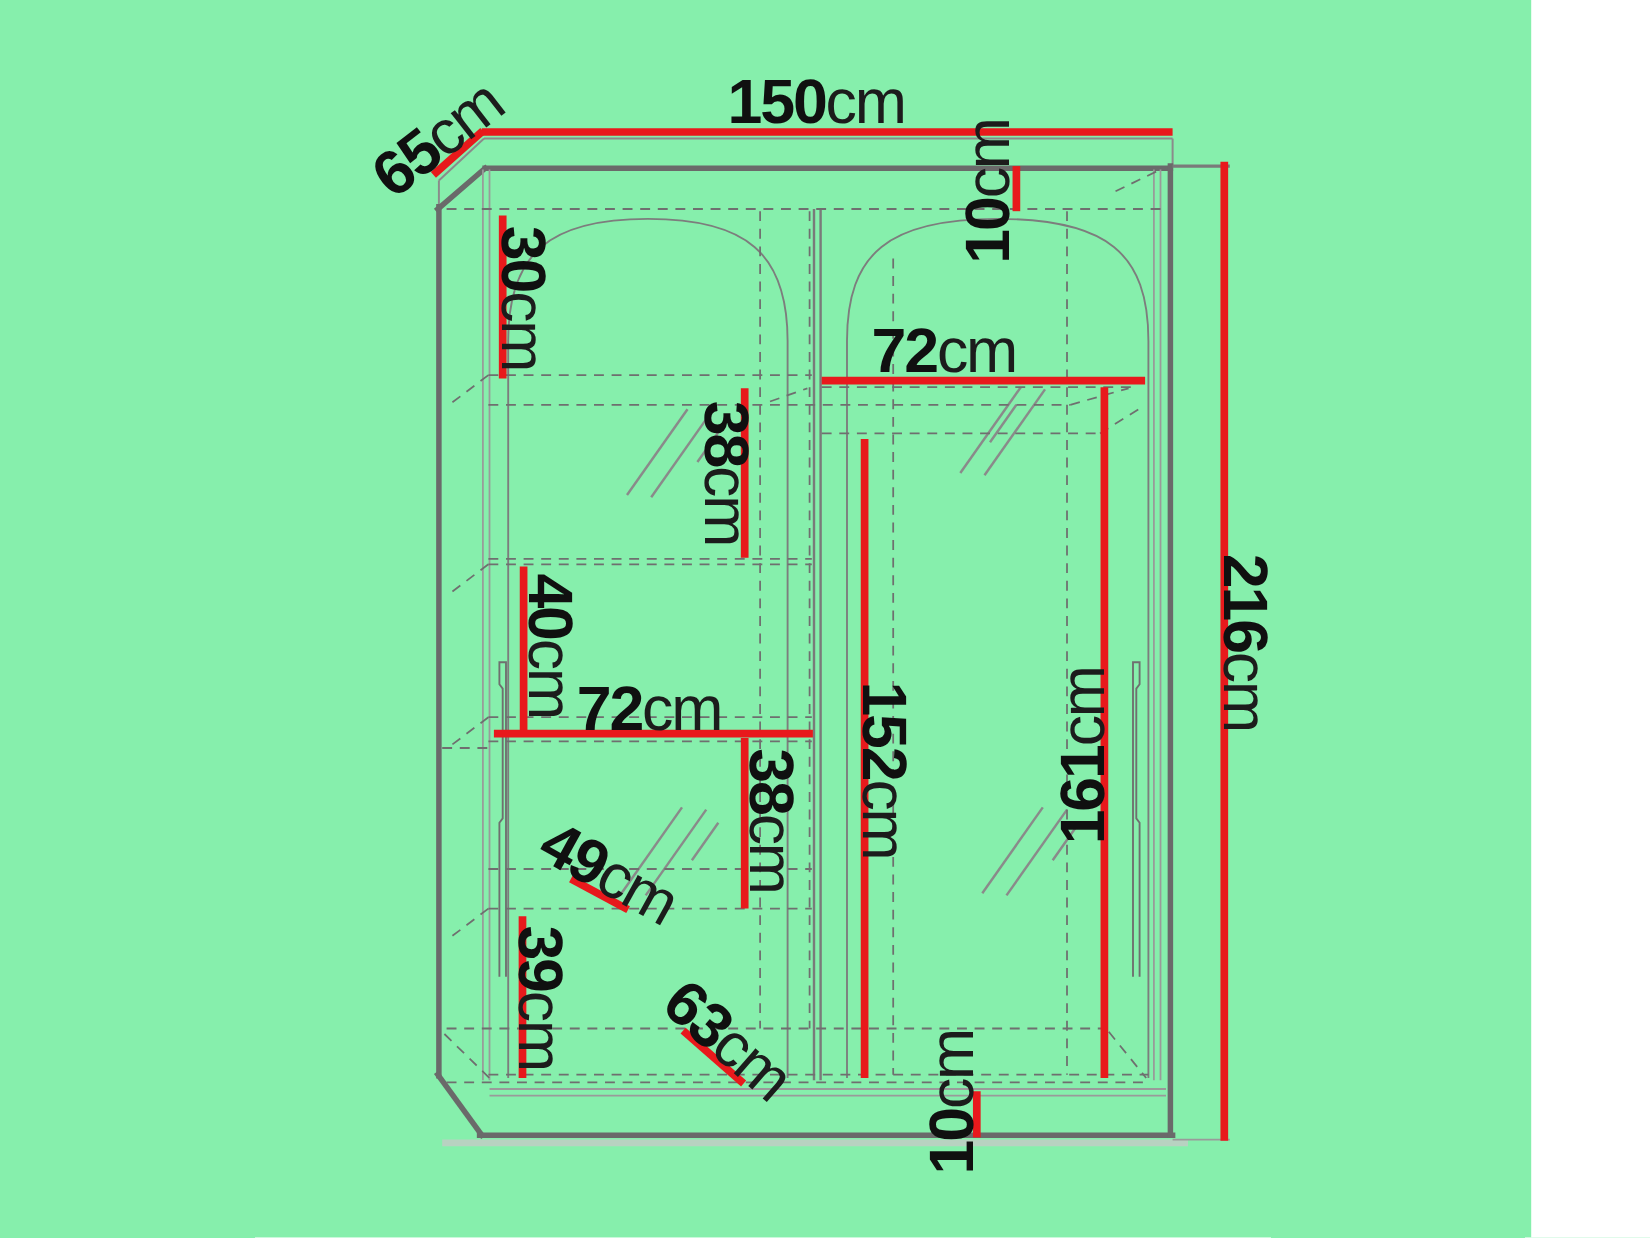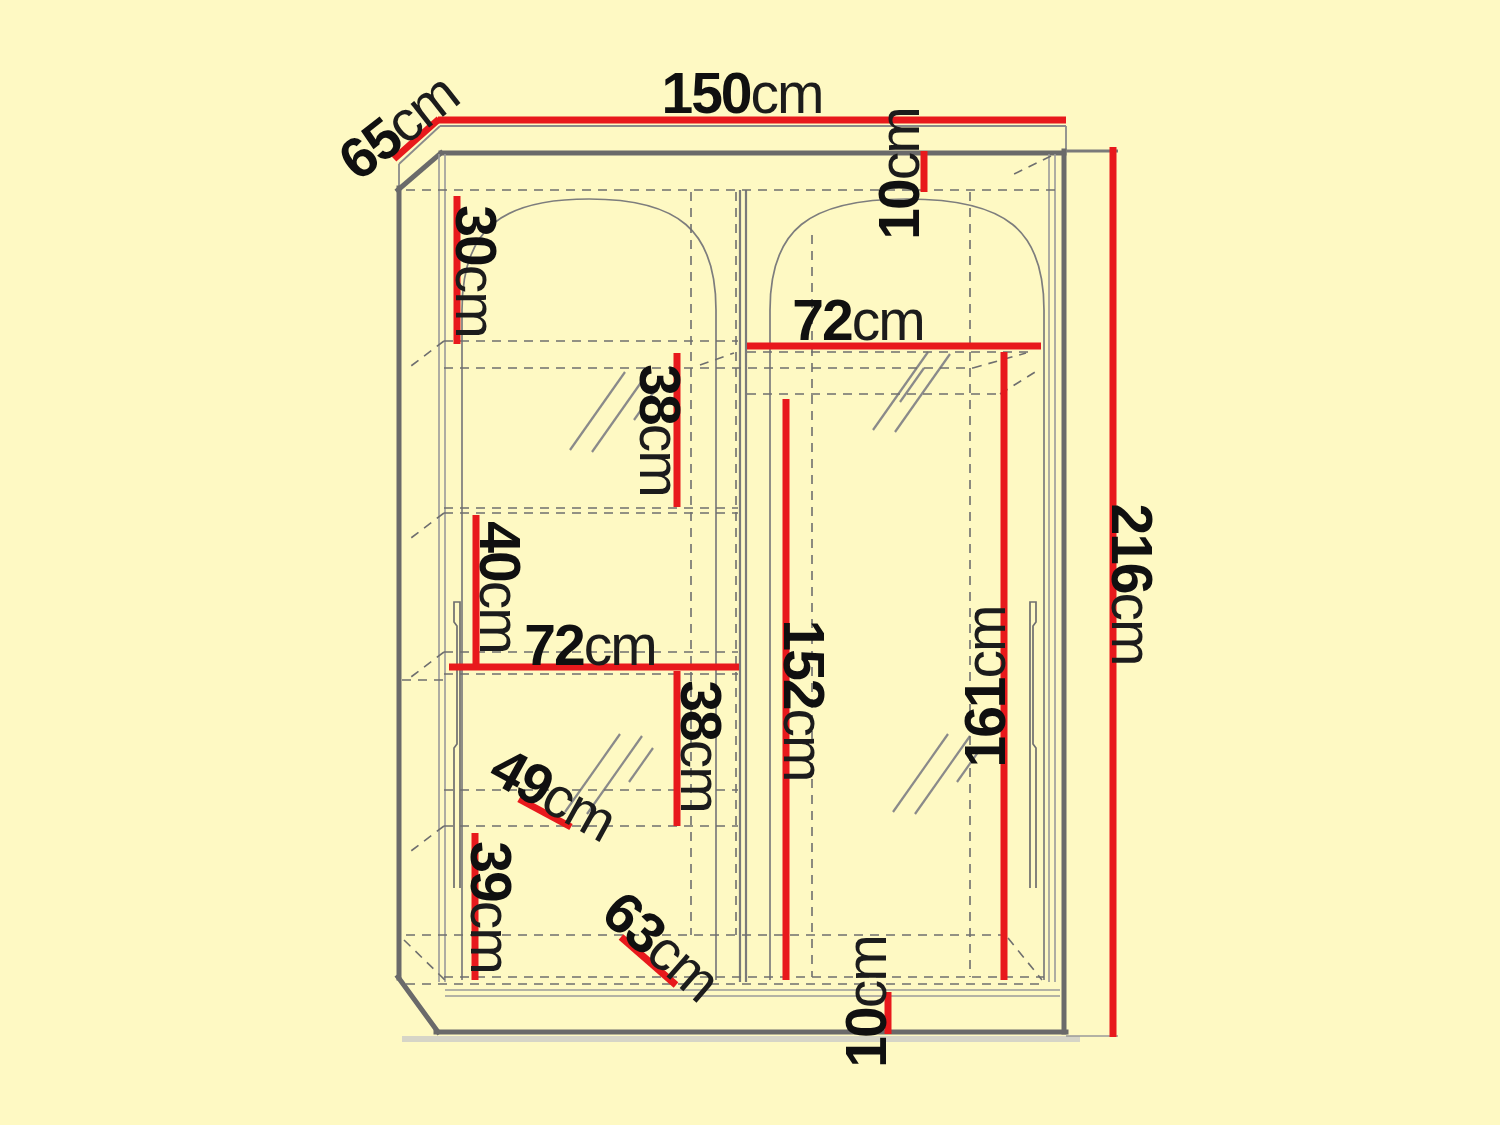--- a/index.html
+++ b/index.html
@@ -1,19 +1,19 @@
 <!DOCTYPE html>
 <html><head>
 <meta charset="utf-8">
 <style>
   html,body{margin:0;padding:0;background:#ffffff;}
   #stage{
     position:relative;
-    width:1500px;height:1125px;
-    background:#fef9c3;
+    width:1392px;height:1125px;
+    background:#86efac;
     overflow:hidden;
     font-family:"Liberation Sans", sans-serif;
     text-align:right;
   }
   #drawing{position:absolute;left:0;top:0;}
   .dim-label{
     position:absolute;
     white-space:nowrap;
     color:#101010;
     font-size:57px;

